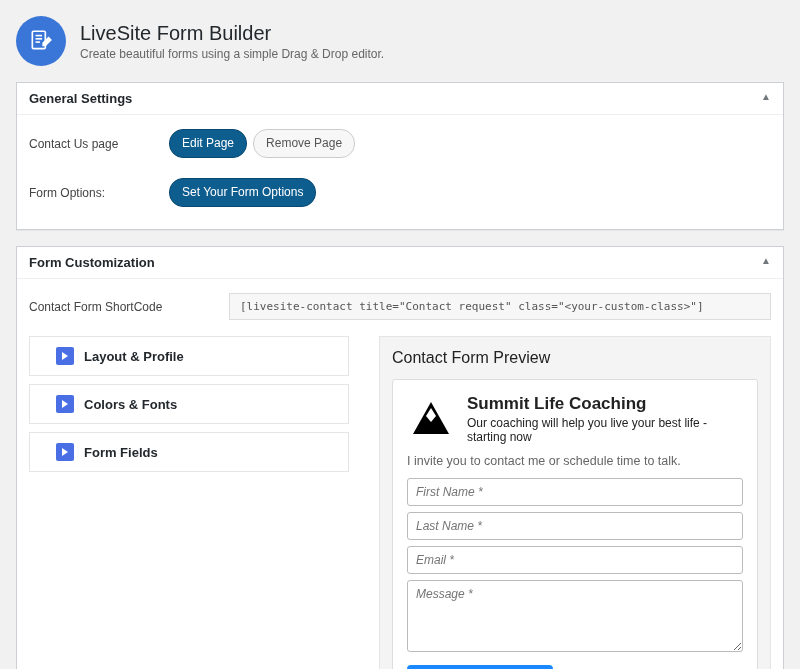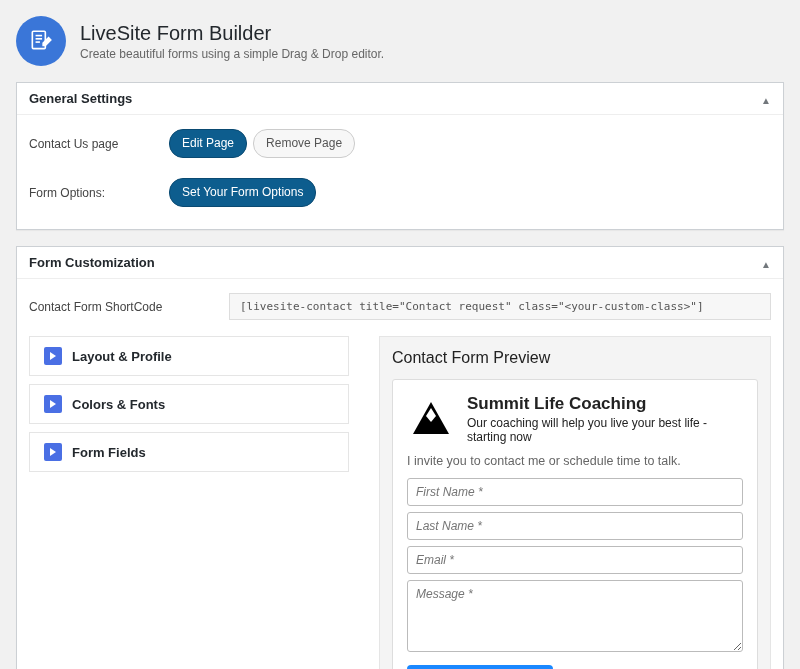--- a/index.html
+++ b/index.html
@@ -2,36 +2,36 @@
 <html><head>
 <meta charset="utf-8">
 <style>
 * { box-sizing: border-box; margin: 0; padding: 0; }
 body { font-family: -apple-system, BlinkMacSystemFont, "Segoe UI", Arial, sans-serif; background: #f1f1f1; font-size: 13px; color: #444; width: 800px; }
 .header { display: flex; align-items: center; padding: 16px; }
 .header-icon { width: 50px; height: 50px; background: #3a76d8; border-radius: 50%; display: flex; align-items: center; justify-content: center; margin-right: 14px; }
 .header-text h1 { font-size: 20px; font-weight: 400; color: #23282d; margin-bottom: 2px; }
 .header-text p { font-size: 12px; color: #666; }
 .panel { background: #fff; border: 1px solid #ccd0d4; margin: 0 16px 16px 16px; box-shadow: 0 1px 1px rgba(0,0,0,.04); }
-.panel-header { display: flex; justify-content: space-between; align-items: flex-end; padding: 8px 12px; border-bottom: 1px solid #eee; }
+.panel-header { display: flex; justify-content: space-between; align-items: flex-start; padding: 8px 12px; border-bottom: 1px solid #eee; }
 .panel-header h2 { font-size: 13px; font-weight: 600; color: #23282d; }
 .collapse-toggle { cursor: pointer; color: #72777c; font-size: 10px; }
 .panel-body { padding: 14px 12px; }
 .row { display: flex; align-items: center; margin-bottom: 20px; }
 .row:last-child { margin-bottom: 8px; }
 .row-label { width: 140px; font-size: 12px; color: #444; }
 .btn { display: inline-block; padding: 4px 12px; font-size: 12px; border-radius: 14px; border: 1px solid; cursor: pointer; line-height: 1.6; }
 .btn-primary { background: #0d5d8e; border-color: #0a4a72; color: #fff; }
 .btn-outline { background: #f7f7f7; border-color: #ccc; color: #555; margin-left: 6px; }
 .shortcode-row { display: flex; align-items: center; margin-bottom: 16px; }
 .shortcode-label { font-size: 12px; color: #444; width: 200px; }
 .shortcode-box { flex: 1; background: #f7f7f7; border: 1px solid #ddd; padding: 6px 10px; font-family: Consolas, Monaco, monospace; font-size: 11px; color: #555; }
 .custom-layout { display: flex; gap: 30px; }
 .accordion-col { width: 320px; }
-.acc-item { background: #fff; border: 1px solid #e5e5e5; margin-bottom: 8px; padding: 10px 14px; display: flex; align-items: center; cursor: pointer; }
+.acc-item { background: #fff; border: 1px solid #e5e5e5; margin-bottom: 8px; padding: 10px 26px; display: flex; align-items: center; cursor: pointer; }
 .acc-icon { width: 18px; height: 18px; background: #4a6fe4; border-radius: 2px; display: flex; align-items: center; justify-content: center; margin-right: 10px; }
 .acc-label { font-size: 13px; font-weight: 600; color: #23282d; }
 .preview-col { flex: 1; background: #f4f4f4; border: 1px solid #e5e5e5; padding: 12px; }
 .preview-title { font-size: 16px; font-weight: 400; color: #222; margin-bottom: 12px; }
 .preview-box { background: #fff; border: 1px solid #ddd; border-radius: 3px; padding: 14px; margin-bottom: 8px; }
 .biz-head { display: flex; gap: 12px; margin-bottom: 10px; }
 .biz-logo { width: 48px; height: 48px; flex-shrink: 0; }
 .biz-title { font-size: 17px; font-weight: 600; color: #222; }
 .biz-sub { font-size: 12px; font-weight: 400; color: #222; margin-top: 2px; }
 .biz-invite { font-size: 12.5px; color: #666; margin: 6px 0 10px 0; }

